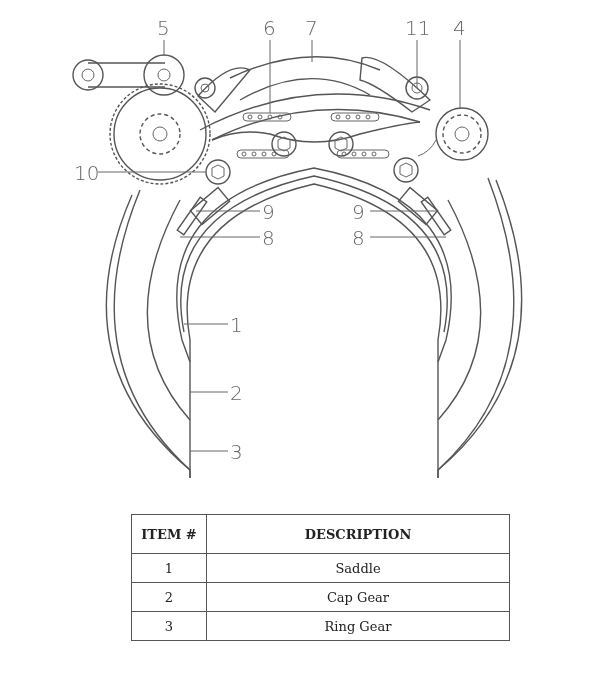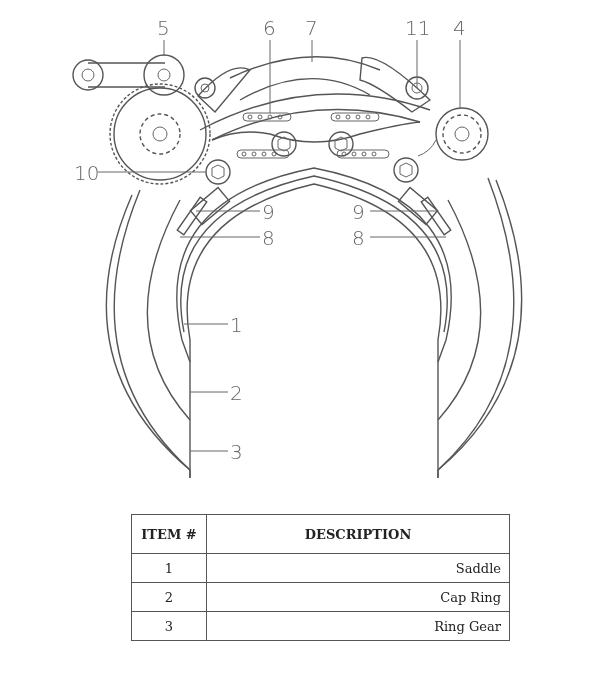--- a/index.html
+++ b/index.html
@@ -5,21 +5,21 @@
   html,body{margin:0;padding:0;background:#ffffff;}
   body{width:604px;height:692px;position:relative;overflow:hidden;font-family:"DejaVu Sans",sans-serif;}
   #drawing{position:absolute;left:0;top:0;width:604px;height:500px;}
   .ln{fill:none;stroke:#555;stroke-width:1.4;}
   .thin{fill:none;stroke:#666;stroke-width:1;}
   .callout{font-family:"DejaVu Sans",sans-serif;font-size:20px;fill:#666;font-weight:300;}
   #parts-table{position:absolute;left:131px;top:514px;width:379px;border-collapse:collapse;font-family:"DejaVu Serif",serif;color:#222;font-size:13px;}
   #parts-table th,#parts-table td{border:1.5px solid #555;height:28px;padding:0 8px;text-align:center;}
   #parts-table th{height:38px;font-weight:bold;font-size:13px;}
   #parts-table th.c1,#parts-table td.c1{width:58px;text-align:center;}
-  #parts-table td.c2{text-align:right;}
+  #parts-table td.c2{text-align:center;}
 </style>
 </head>
 <body>
 
 <svg id="drawing" viewBox="0 0 604 500" xmlns="http://www.w3.org/2000/svg">
 
   <g>
     <path class="ln" d="M190 478 L190 470 Q60 360 132 195"></path>
     <path class="ln" d="M190 470 Q70 360 140 190"></path>
     <path class="ln" d="M438 478 L438 470 Q568 360 496 180"></path>
@@ -156,20 +156,20 @@
       <th>DESCRIPTION</th>
     </tr>
   </thead>
   <tbody>
     <tr>
       <td class="c1">1</td>
       <td class="c2">Saddle</td>
     </tr>
     <tr>
       <td class="c1">2</td>
-      <td class="c2">Cap Ring</td>
+      <td class="c2">Cap Gear</td>
     </tr>
     <tr>
       <td class="c1">3</td>
       <td class="c2">Ring Gear</td>
     </tr>
   </tbody>
 </table>
 
 </body></html>

